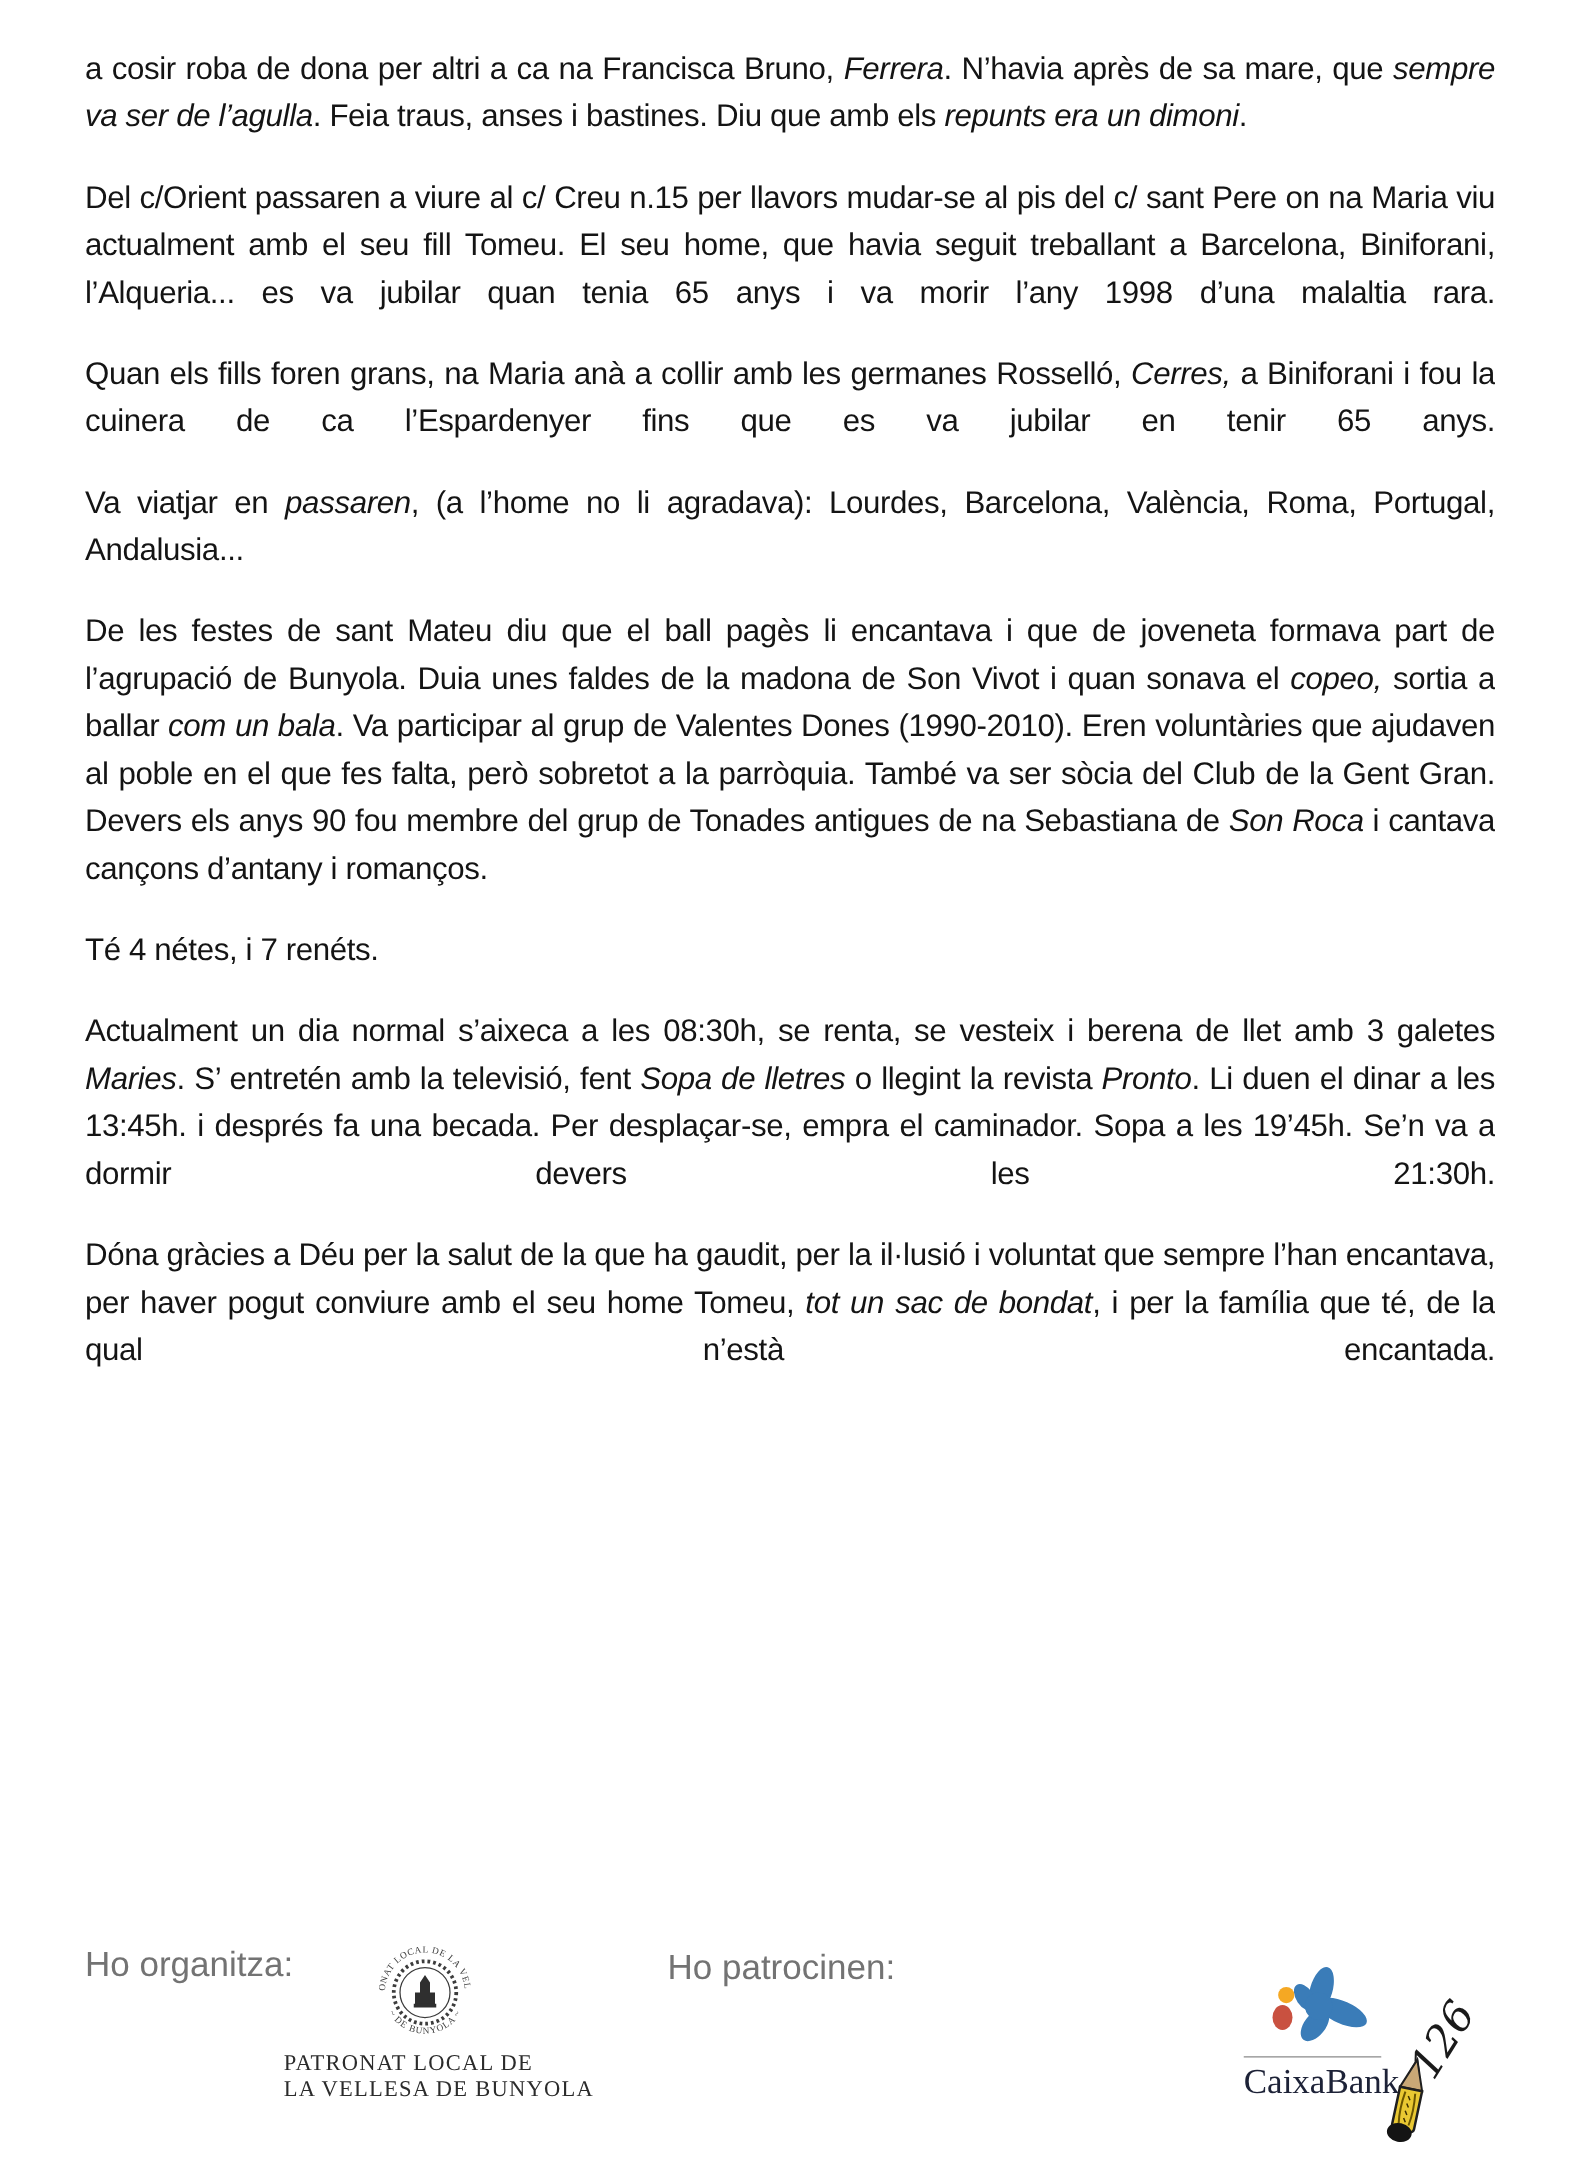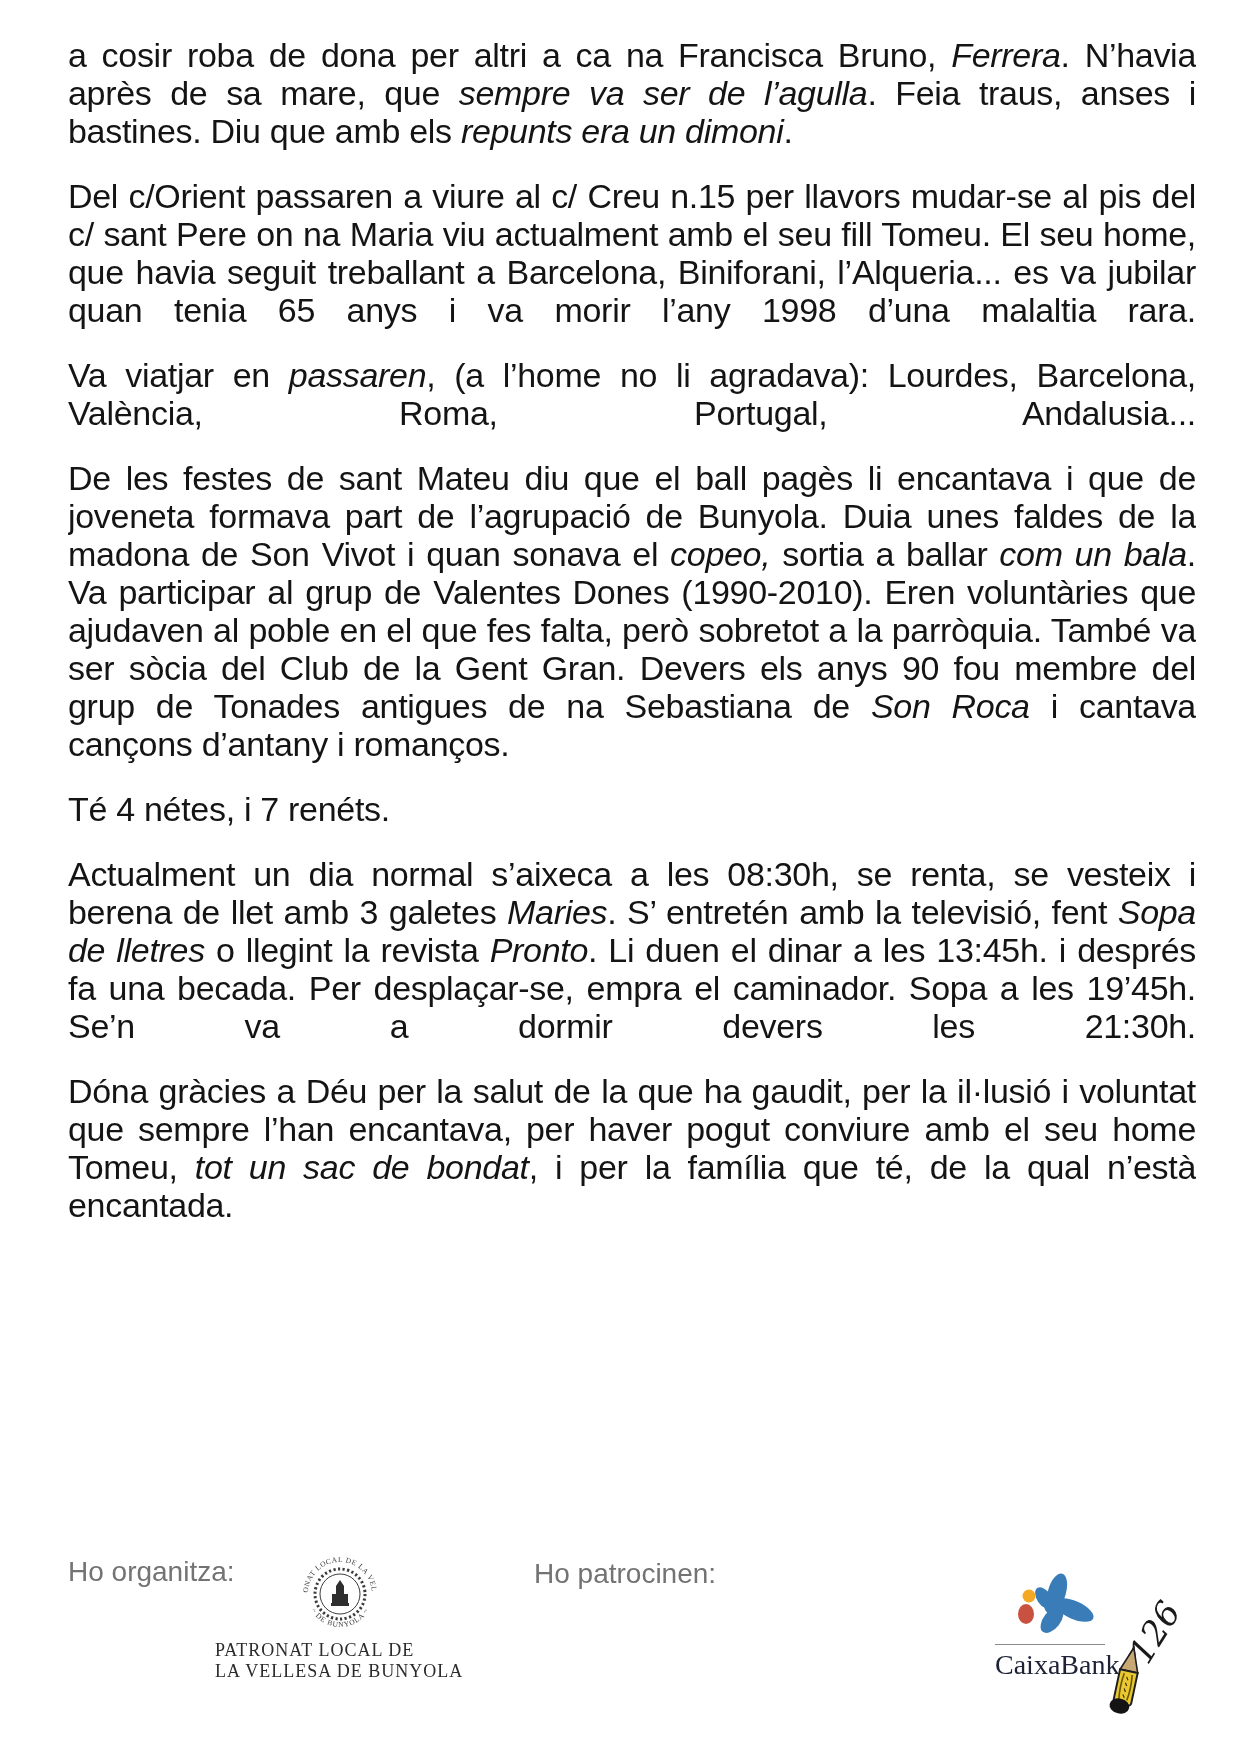--- a/index.html
+++ b/index.html
@@ -11,39 +11,39 @@
     font-family:"Liberation Sans","DejaVu Sans",sans-serif;
     color:#141414;
     overflow:hidden;
   }
   .text-block{
     position:absolute;left:68px;top:36px;width:1128px;height:1520px;
     overflow:hidden;
   }
   .para{
     margin:0 0 27px 0;
-    font-size:34px;line-height:38px;
+    font-size:25px;line-height:38px;
     letter-spacing:-0.3px;
     text-align:justify;
   }
   .para.fill{text-align-last:justify;margin-top:24px;}
   .para i{font-style:italic;}
 
   
   .footer-label{
     position:absolute;font-size:28px;color:#737373;text-align:right;
   }
   .org-label{left:68px;top:1556px;}
   .spon-label{left:534px;top:1558px;}
   .collab-line{
     position:absolute;left:68px;top:1684px;font-size:28px;color:#333;
   }
   .seal-wrap{position:absolute;left:298px;top:1552px;width:84px;height:84px;}
   .seal-caption{
-    position:absolute;left:215px;top:1640px;width:190px;
+    position:absolute;left:227px;top:1640px;width:190px;
     text-align:center;font-family:"Liberation Serif","DejaVu Serif",serif;
     font-size:18px;line-height:21px;color:#2b2b2b;letter-spacing:1px;
     white-space:nowrap;
   }
   .ajuntament{
     position:absolute;left:700px;top:1574px;width:215px;text-align:center;
   }
   .ajuntament .crest{width:42px;height:52px;display:inline-block;}
   .ajuntament .name{
     font-family:"Liberation Serif","DejaVu Serif",serif;
@@ -72,20 +72,21 @@
   }
 </style>
 </head>
 <body>
 
 <div class="page">
 
   <div class="text-block">
       <p class="para"><span>a cosir roba de dona per altri a ca na Francisca Bruno, </span><i>Ferrera</i><span>. N’havia après  de sa mare, que </span><i>sempre va ser de l’agulla</i><span>. Feia traus, anses i bastines. Diu que amb els </span><i>repunts era un dimoni</i><span>.</span></p>
       <p class="para fill"><span>Del c/Orient passaren a viure al c/ Creu n.15 per llavors mudar-se  al pis del c/ sant Pere on na Maria viu actualment amb el seu fill Tomeu. El seu home, que havia seguit treballant a Barcelona, Biniforani, l’Alqueria... es va jubilar quan tenia 65 anys i va morir l’any 1998 d’una malaltia rara.</span></p>
+      <p class="para fill"><span>Quan els fills foren grans, na Maria anà a collir amb les germanes Rosselló, </span><i>Cerres,</i><span> a Biniforani i fou la cuinera de ca l’Espardenyer fins que es va jubilar en tenir 65 anys.</span></p>
       <p class="para fill"><span>Va viatjar en </span><i>passaren</i><span>, (a l’home no li agradava): Lourdes, Barcelona, València, Roma, Portugal, Andalusia...</span></p>
       <p class="para"><span>De les festes de sant Mateu diu que el ball pagès li encantava i que de joveneta formava part de l’agrupació de Bunyola. Duia unes faldes de la madona de Son Vivot i quan sonava el </span><i>copeo,</i><span> sortia a ballar </span><i>com un bala</i><span>. Va participar al grup de Valentes Dones (1990-2010). Eren voluntàries que ajudaven al poble en el que fes falta, però sobretot a la parròquia. També va ser sòcia del Club de la Gent Gran. Devers els anys 90 fou membre del grup de Tonades antigues de na Sebastiana de </span><i>Son Roca</i><span> i cantava cançons d’antany i romanços.</span></p>
       <p class="para"><span>Té 4 nétes, i 7 renéts.</span></p>
       <p class="para fill"><span>Actualment un dia normal s’aixeca a les 08:30h, se renta, se vesteix i berena de llet amb 3 galetes </span><i>Maries</i><span>. S’ entretén amb la televisió, fent </span><i>Sopa de lletres</i><span> o llegint la revista </span><i>Pronto</i><span>. Li duen el dinar a les 13:45h. i després fa una becada. Per desplaçar-se, empra el caminador. Sopa a les 19’45h. Se’n va a dormir devers les 21:30h.</span></p>
       <p class="para fill"><span>Dóna gràcies a Déu per la salut de la que ha gaudit, per la il·lusió i voluntat que sempre l’han encantava, per haver pogut conviure amb el seu home Tomeu, </span><i>tot un sac de bondat</i><span>, i per la família que té, de la qual n’està encantada.</span></p>
     </div>
 
   <div class="footer-label org-label">Ho organitza:</div>
 
   <div class="seal-wrap">

